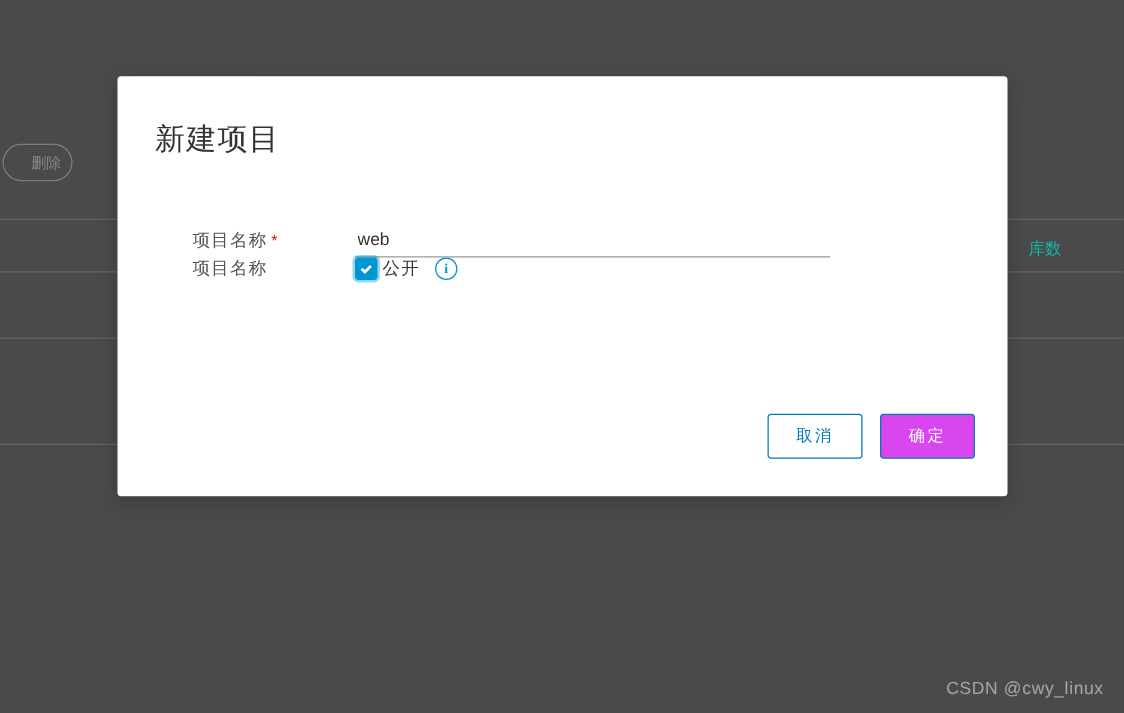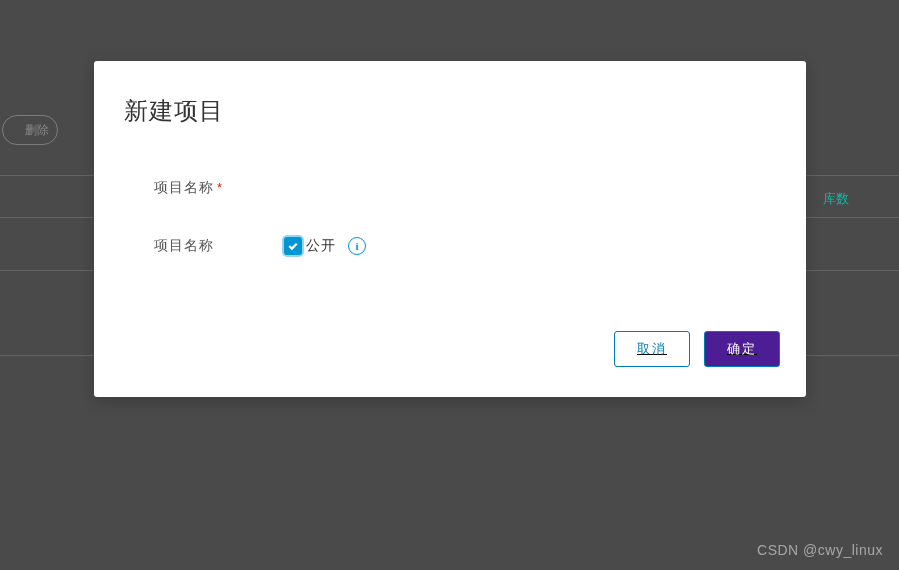--- a/index.html
+++ b/index.html
@@ -70,21 +70,20 @@
       padding: 34px 0 0 30px;
       letter-spacing: 1px;
     }
     .modal-body {
       flex: 1;
       padding: 52px 30px 0 60px;
     }
     .form-row {
       display: flex;
       align-items: center;
-      margin-bottom: 40px;
     }
     .form-label {
       width: 130px;
       font-size: 14px;
       color: #555;
       letter-spacing: 1px;
     }
     .required {
       color: #c92100;
       margin-left: 3px;
@@ -142,41 +141,40 @@
       justify-content: center;
       margin-left: 10px;
       font-family: Georgia, serif;
       cursor: pointer;
     }
     .modal-footer {
       display: flex;
       justify-content: flex-end;
       gap: 14px;
       padding: 0 26px 30px 0;
-      text-decoration: underline;
     }
     .btn {
       min-width: 76px;
       height: 36px;
       padding: 0 20px;
       font-size: 13px;
       border-radius: 3px;
       cursor: pointer;
       letter-spacing: 2px;
       display: inline-flex;
       align-items: center;
       justify-content: center;
     }
     .btn-outline {
       background: #ffffff;
       border: 1px solid #0079b8;
       color: #0079b8;
     }
     .btn-primary {
-      background: #4c1d95;
+      background: #d946ef;
       border: 1px solid #0079b8;
       color: #ffffff;
     }
     .watermark {
       position: absolute;
       right: 16px;
       bottom: 12px;
       color: rgba(255,255,255,0.5);
       font-size: 14px;
       letter-spacing: 0.5px;
@@ -195,20 +193,21 @@
 </div>
 
 <div class="modal">
   <h2 class="modal-title">新建项目</h2>
 
   <div class="modal-body">
     <div class="form-row">
       <label class="form-label">
         <span>项目名称</span><span class="required">*</span>
       </label>
+      <input type="text" class="text-input" value="web" style="">
     </div>
 
     <div class="form-row">
       <label class="form-label">项目名称</label>
       <div class="checkbox-wrap">
         <span class="checkbox">
           <svg viewBox="0 0 16 16">
               <polyline points="3,8 6.5,11.5 13,5"></polyline>
             </svg>
         </span>

